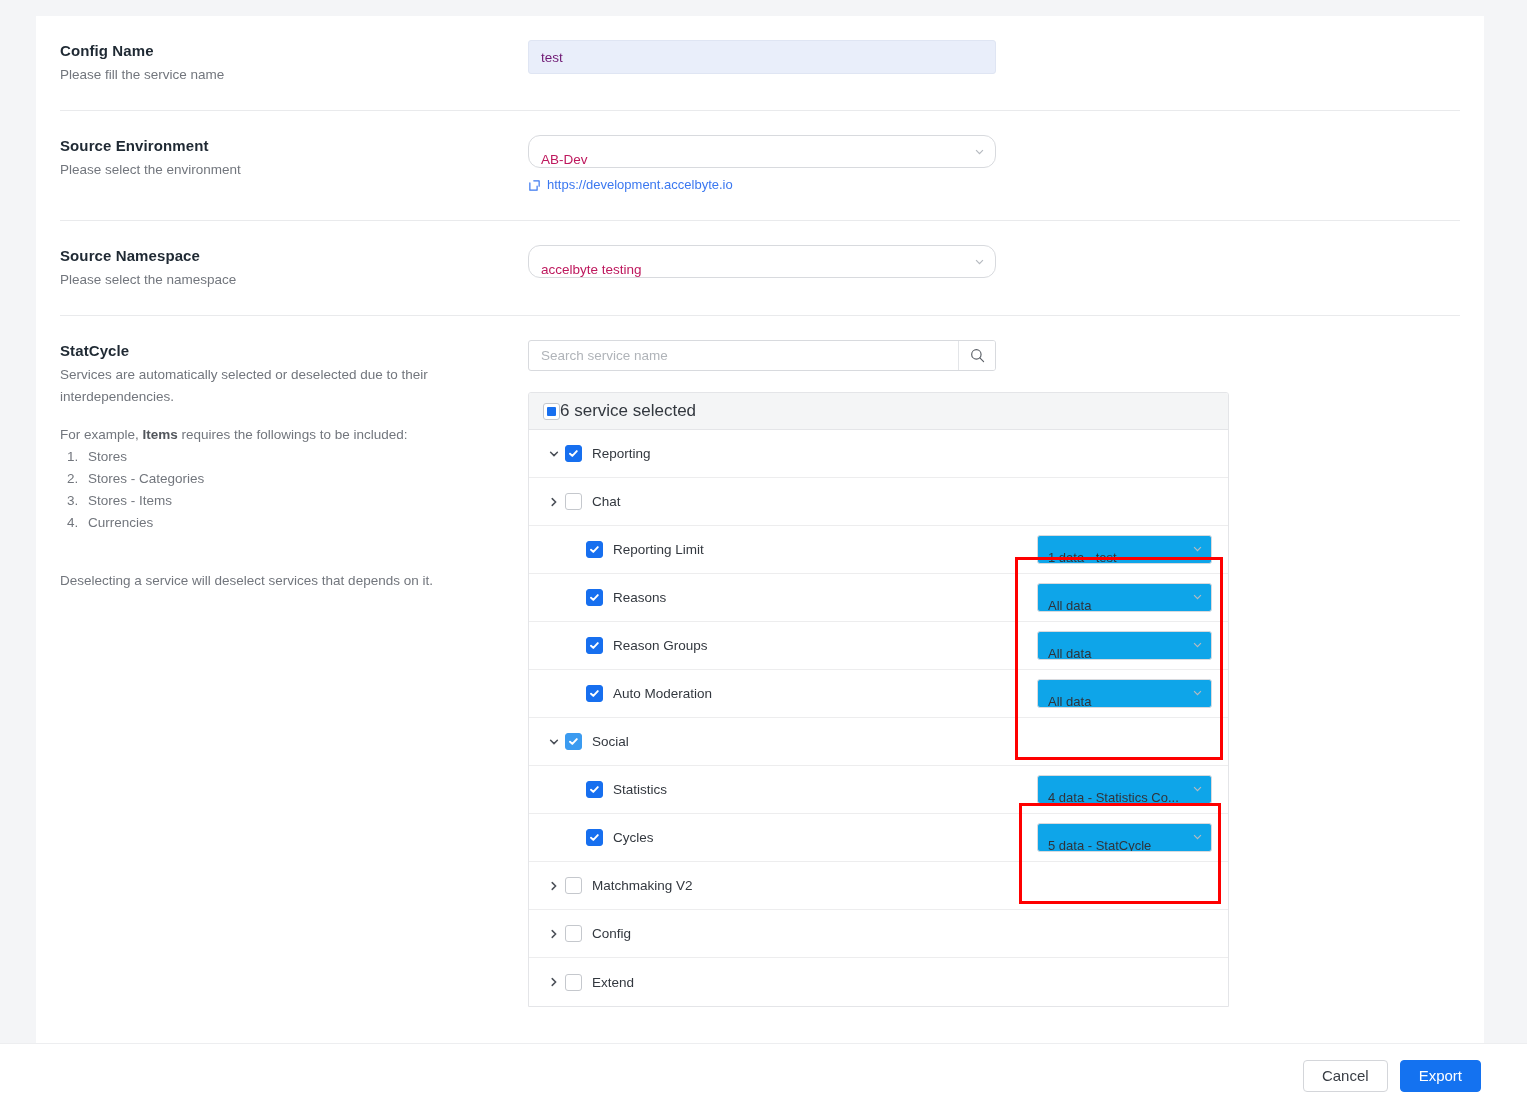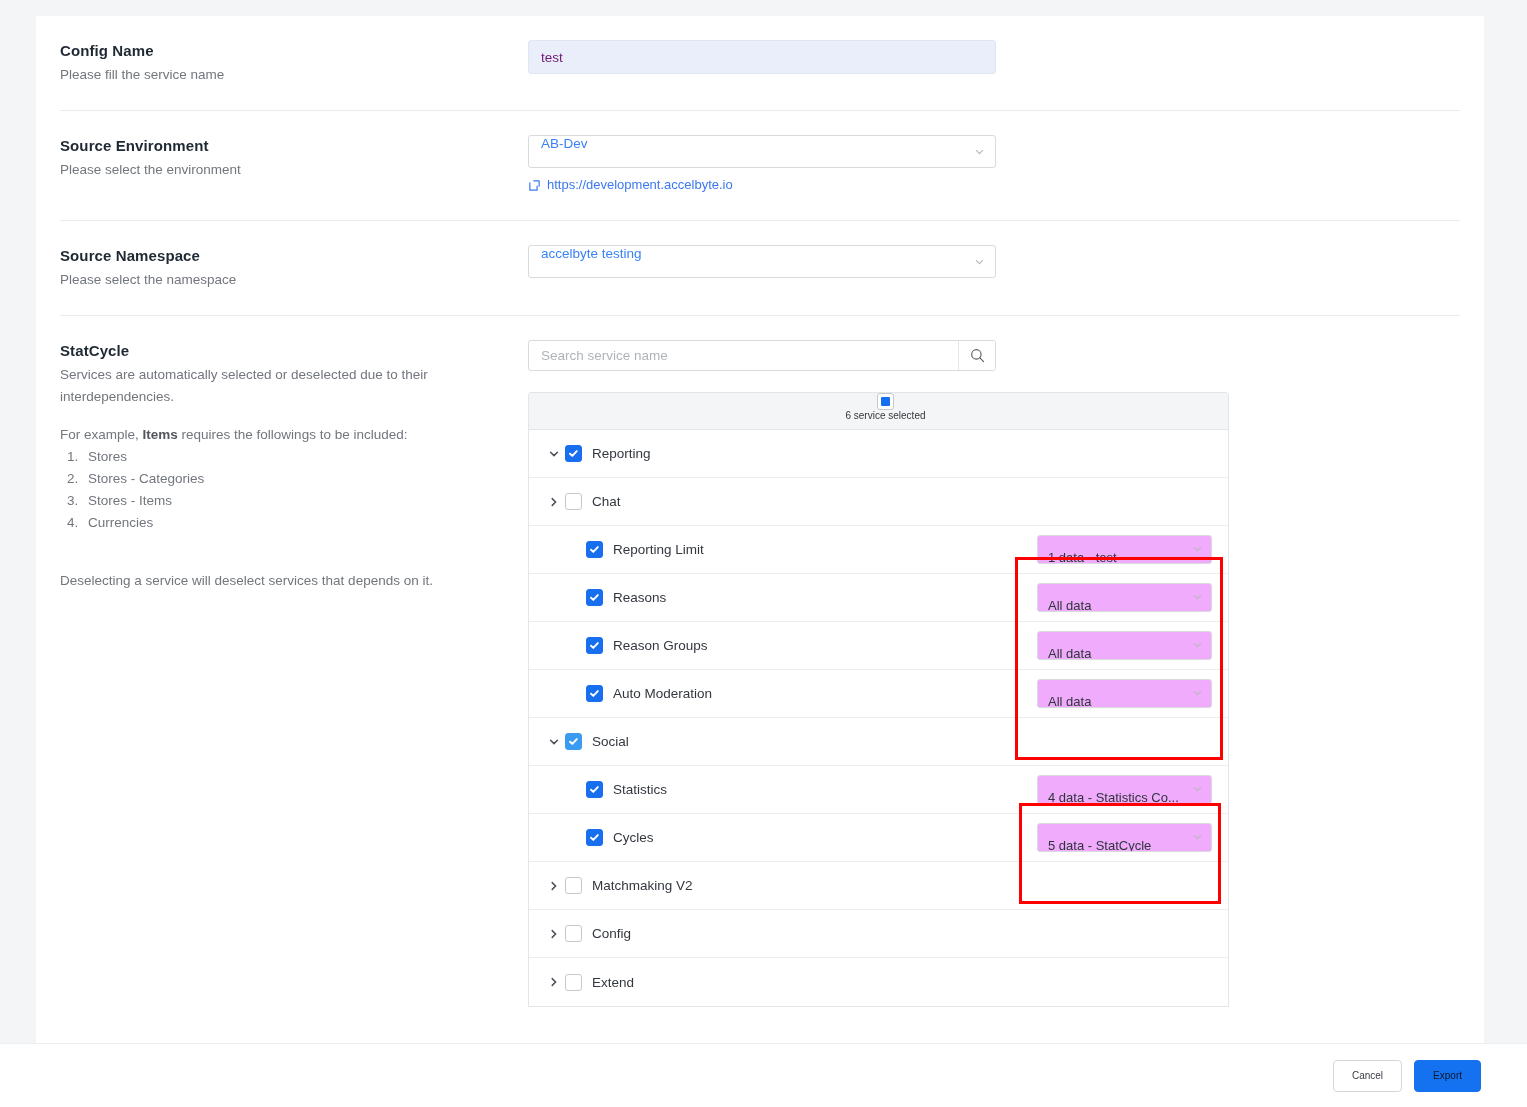--- a/index.html
+++ b/index.html
@@ -81,26 +81,26 @@
     font-family: "Liberation Sans", sans-serif;
     outline: none;
   }
 
   .select-box {
     position: relative;
     width: 468px;
     height: 33px;
     background: #fff;
     border: 1px solid #d8dade;
-    border-radius: 3px;
-    display: flex;
-    align-items: flex-start;
+    border-radius: 12px;
+    display: flex;
+    align-items: flex-end;
     padding: 0 30px 0 12px;
     font-size: 13.5px;
-    color: #3b82f6;
+    color: #be185d;
     cursor: pointer;
   }
   .select-box .chev {
     position: absolute;
     right: 11px;
     top: 50%;
     margin-top: -3px;
     width: 9px;
     height: 6px;
   }
@@ -159,23 +159,22 @@
     background: #fff;
     overflow: hidden;
   }
   .svc-head {
     height: 37px;
     background: #f4f5f6;
     border-bottom: 1px solid #e4e5e8;
     display: flex;
     align-items: center;
     padding-left: 14px;
-    font-size: 10px;
+    font-size: 17px;
     color: #33383f;
-    flex-direction: column;
   }
   .svc-row {
     display: flex;
     align-items: center;
     height: 48px;
     border-bottom: 1px solid #ededee;
     padding-left: 14px;
     padding-right: 14px;
     font-size: 13.5px;
     color: #33383f;
@@ -222,21 +221,21 @@
   
   .data-select {
     position: absolute;
     right: 16px;
     top: 50%;
     margin-top: -15px;
     width: 175px;
     height: 29px;
     border: 1px solid #d8dade;
     border-radius: 3px;
-    background: #f0abfc;
+    background: #0ea5e9;
     display: flex;
     align-items: center;
     padding: 16px 26px 0 10px;
     font-size: 13px;
     color: #2f343b;
     cursor: pointer;
     white-space: nowrap;
     overflow: hidden;
     text-align: right;
   }
@@ -268,30 +267,30 @@
     border-top: 1px solid #edeef0;
     display: flex;
     align-items: center;
     justify-content: flex-end;
     padding-right: 46px;
     gap: 12px;
   }
   .btn {
     height: 32px;
     border-radius: 4px;
-    font-size: 10px;
+    font-size: 15px;
     font-family: "Liberation Sans", sans-serif;
     cursor: pointer;
     padding: 0 18px;
     display: inline-flex;
     align-items: center;
     justify-content: center;
   }
   .btn-cancel { background: #fff; border: 1px solid #d4d6da; color: #383d44; }
-  .btn-export { background: #1472f0; border: 1px solid #1472f0; color: #0f172a; }
+  .btn-export { background: #1472f0; border: 1px solid #1472f0; color: #ffffff; }
 </style>
 </head>
 <body>
 
 <div class="app">
   <div class="panel">
     <div class="form-body">
 
       <div class="section">
         <div class="section-left">

